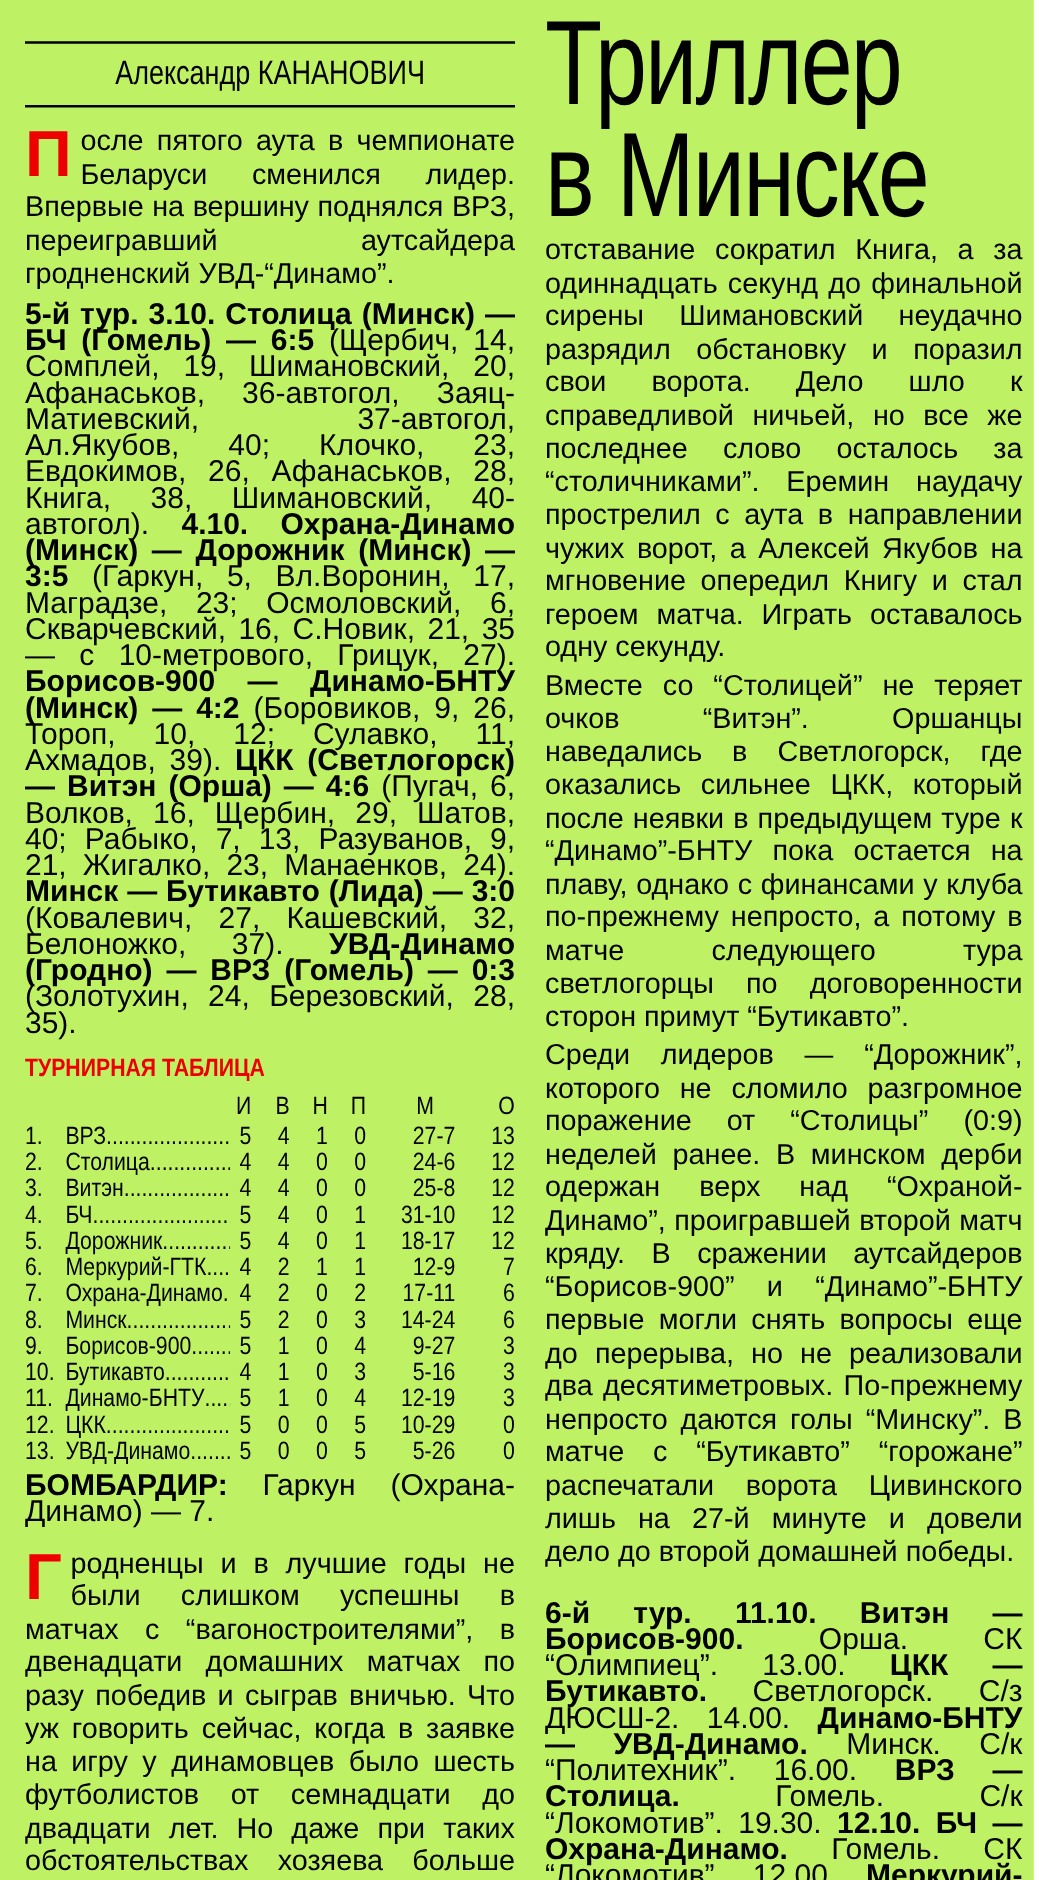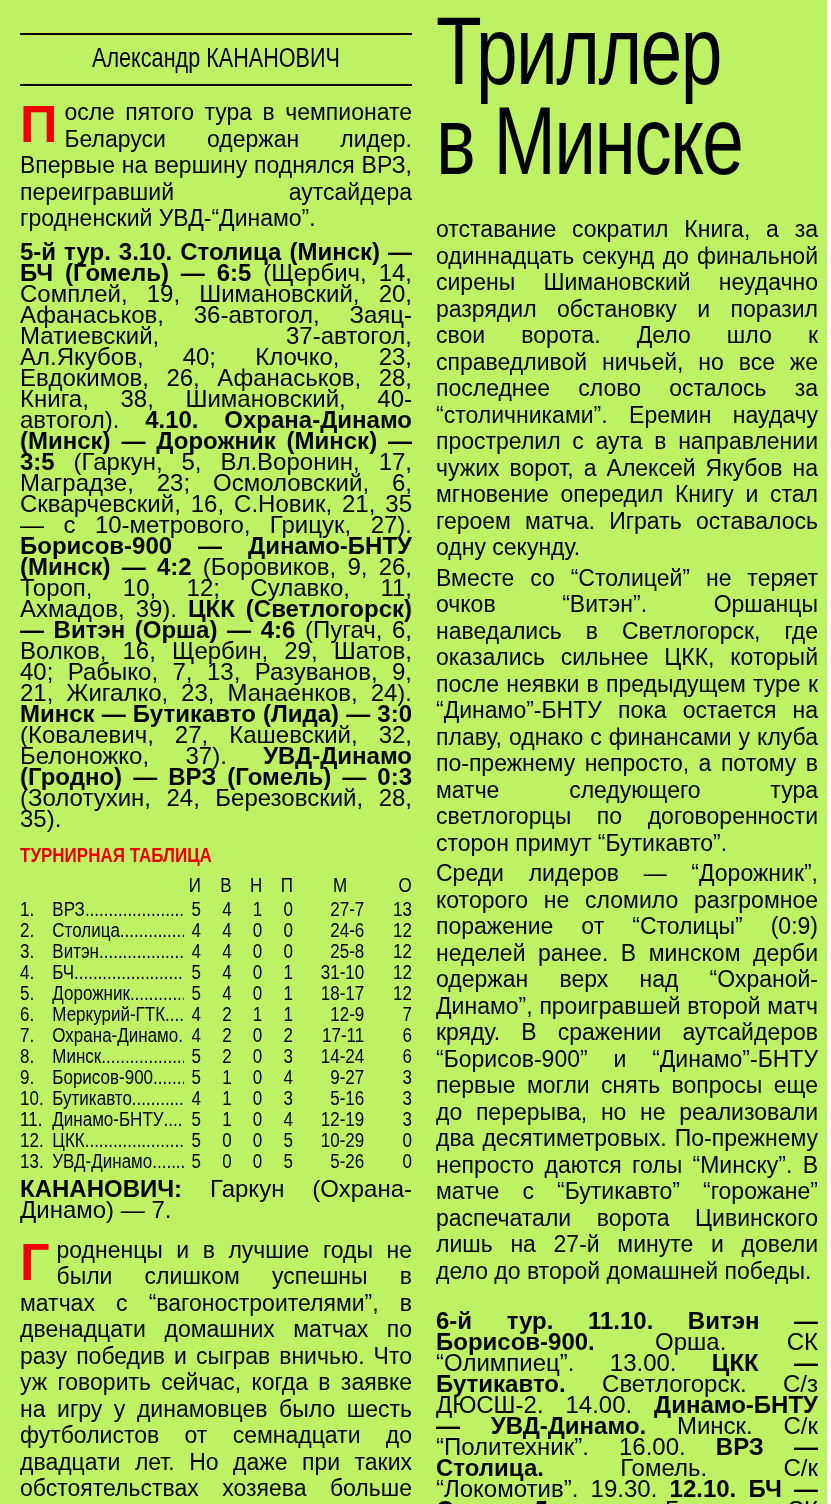--- a/index.html
+++ b/index.html
@@ -49,39 +49,39 @@
   .dots::after{content:"......................................................";}
   .g{flex:0 0 20px;text-align:right;}
   .w,.d,.l{flex:0 0 36px;text-align:right;}
   .m{flex:0 0 84px;text-align:right;}
   .o{flex:0 0 56px;text-align:right;}
   .thead .m{padding-right:20px;box-sizing:border-box;}
 
   .headline{margin:6px 0 0;font-size:96px;line-height:90px;font-weight:normal;letter-spacing:-2px;}
   .hl-line{transform:scaleX(0.78);transform-origin:0 0;white-space:nowrap;}
 
-  .rp1{margin-top:30px;}
+  .rp1{}
   .rp2,.rp3{margin-top:4px;}
   .schedule{margin-top:26px;}
 
   b{font-weight:bold;}
 </style>
 </head>
 <body>
 
 <div class="page">
 
   <div class="col col-left">
 
     <div class="byline-block">
       <div class="byline">Александр КАНАНОВИЧ</div>
     </div>
 
     <p class="para body-text lead">
-      <span class="dropcap">П</span><span>осле пятого тура в чемпионате Беларуси одержан лидер. Впервые на вершину поднялся ВРЗ, переигравший аутсайдера гродненский УВД-“Динамо”.</span>
+      <span class="dropcap">П</span><span>осле пятого аута в чемпионате Беларуси сменился лидер. Впервые на вершину поднялся ВРЗ, переигравший аутсайдера гродненский УВД-“Динамо”.</span>
     </p>
 
     <p class="para small results"><b>5-й тур. 3.10. Столица (Минск) — БЧ (Гомель) — 6:5 </b><span>(Щербич, 14, Сомплей, 19, Шимановский, 20, Афанаськов, 36-автогол, Заяц-Матиевский, 37-автогол, Ал.Якубов, 40; Клочко, 23, Евдокимов, 26, Афанаськов, 28, Книга, 38, Шимановский, 40-автогол). </span><b>4.10. Охрана-Динамо (Минск) — Дорожник (Минск) — 3:5 </b><span>(Гаркун, 5, Вл.Воронин, 17, Маградзе, 23; Осмоловский, 6, Скварчевский, 16, С.Новик, 21, 35 — с 10-метрового, Грицук, 27). </span><b>Борисов-900 — Динамо-БНТУ (Минск) — 4:2 </b><span>(Боровиков, 9, 26, Тороп, 10, 12; Сулавко, 11, Ахмадов, 39). </span><b>ЦКК (Светлогорск) — Витэн (Орша) — 4:6 </b><span>(Пугач, 6, Волков, 16, Щербин, 29, Шатов, 40; Рабыко, 7, 13, Разуванов, 9, 21, Жигалко, 23, Манаенков, 24). </span><b>Минск — Бутикавто (Лида) — 3:0 </b><span>(Ковалевич, 27, Кашевский, 32, Белоножко, 37). </span><b>УВД-Динамо (Гродно) — ВРЗ (Гомель) — 0:3 </b><span>(Золотухин, 24, Березовский, 28, 35).</span></p>
 
     <h3 class="table-heading">ТУРНИРНАЯ ТАБЛИЦА</h3>
 
     <div class="standings-wrap">
       <div class="trow thead">
         <span class="hspacer"></span>
         <span class="c g">И</span>
@@ -244,21 +244,21 @@
             <span class="c g">5</span>
             <span class="c w">0</span>
             <span class="c d">0</span>
             <span class="c l">5</span>
             <span class="c m">5-26</span>
             <span class="c o">0</span>
           </div>
         </div>
     </div>
 
-    <p class="para small bombardir"><b>КАНАНОВИЧ: </b><span>Гаркун (Охрана-Динамо) — 7.</span></p>
+    <p class="para small bombardir"><b>БОМБАРДИР: </b><span>Гаркун (Охрана-Динамо) — 7.</span></p>
 
     <p class="para body-text grodno">
       <span class="dropcap">Г</span><span>родненцы и в лучшие годы не были слишком успешны в матчах с “вагоностроителями”, в двенадцати домашних матчах по разу победив и сыграв вничью. Что уж говорить сейчас, когда в заявке на игру у динамовцев было шесть футболистов от семнадцати до двадцати лет. Но даже при таких обстоятельствах хозяева больше тайма сохраняли интригу.</span>
     </p>
 
     <p class="para body-text vrz">ВРЗ потеснил с первого места земляков из БЧ. Железнодорожники вместе со “Столицей” выдали в Минске триллер. Проиграв первый тайм 0:3, гости не пали духом и к 28-й минуте сравняли счет. Однако затем снова вынуждены были отыгрываться после двух автоголов: при игре “5 на 4”</p>
   </div>
 
   <div class="col col-right">
 

